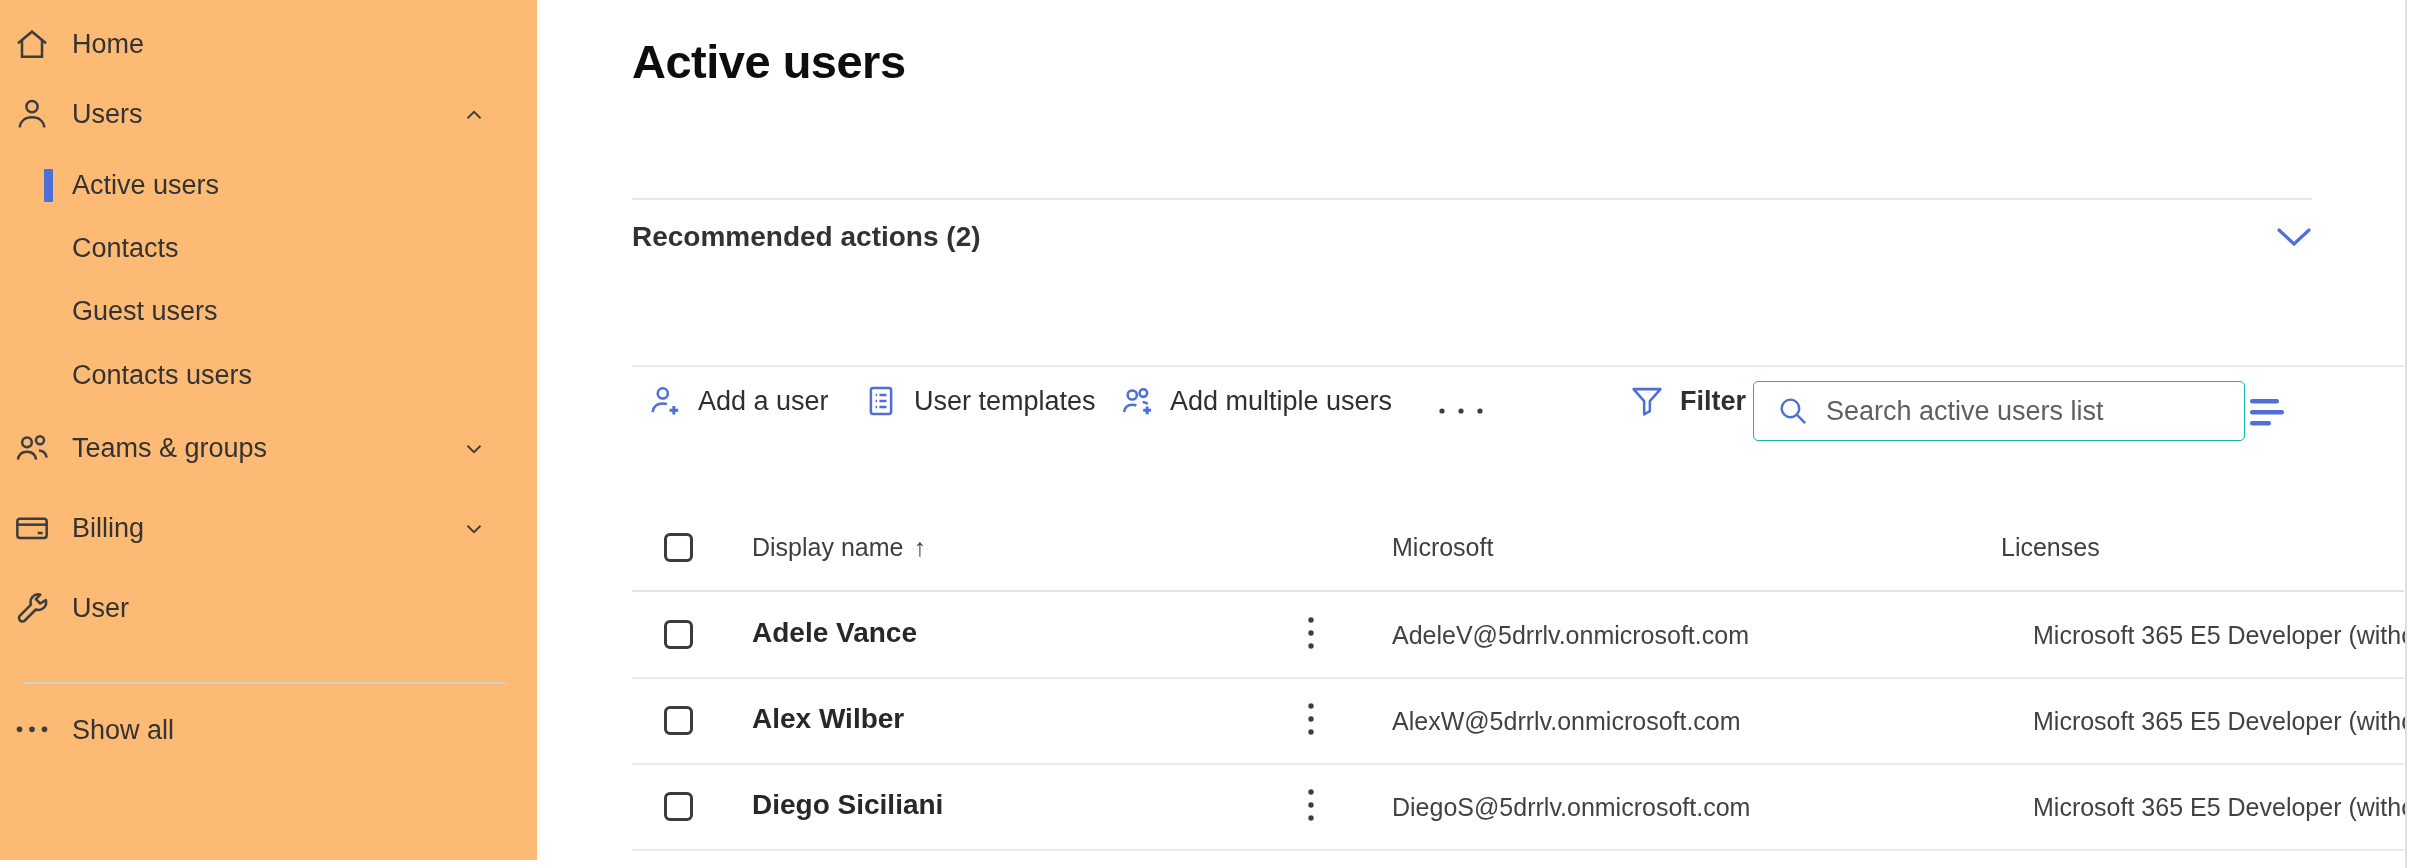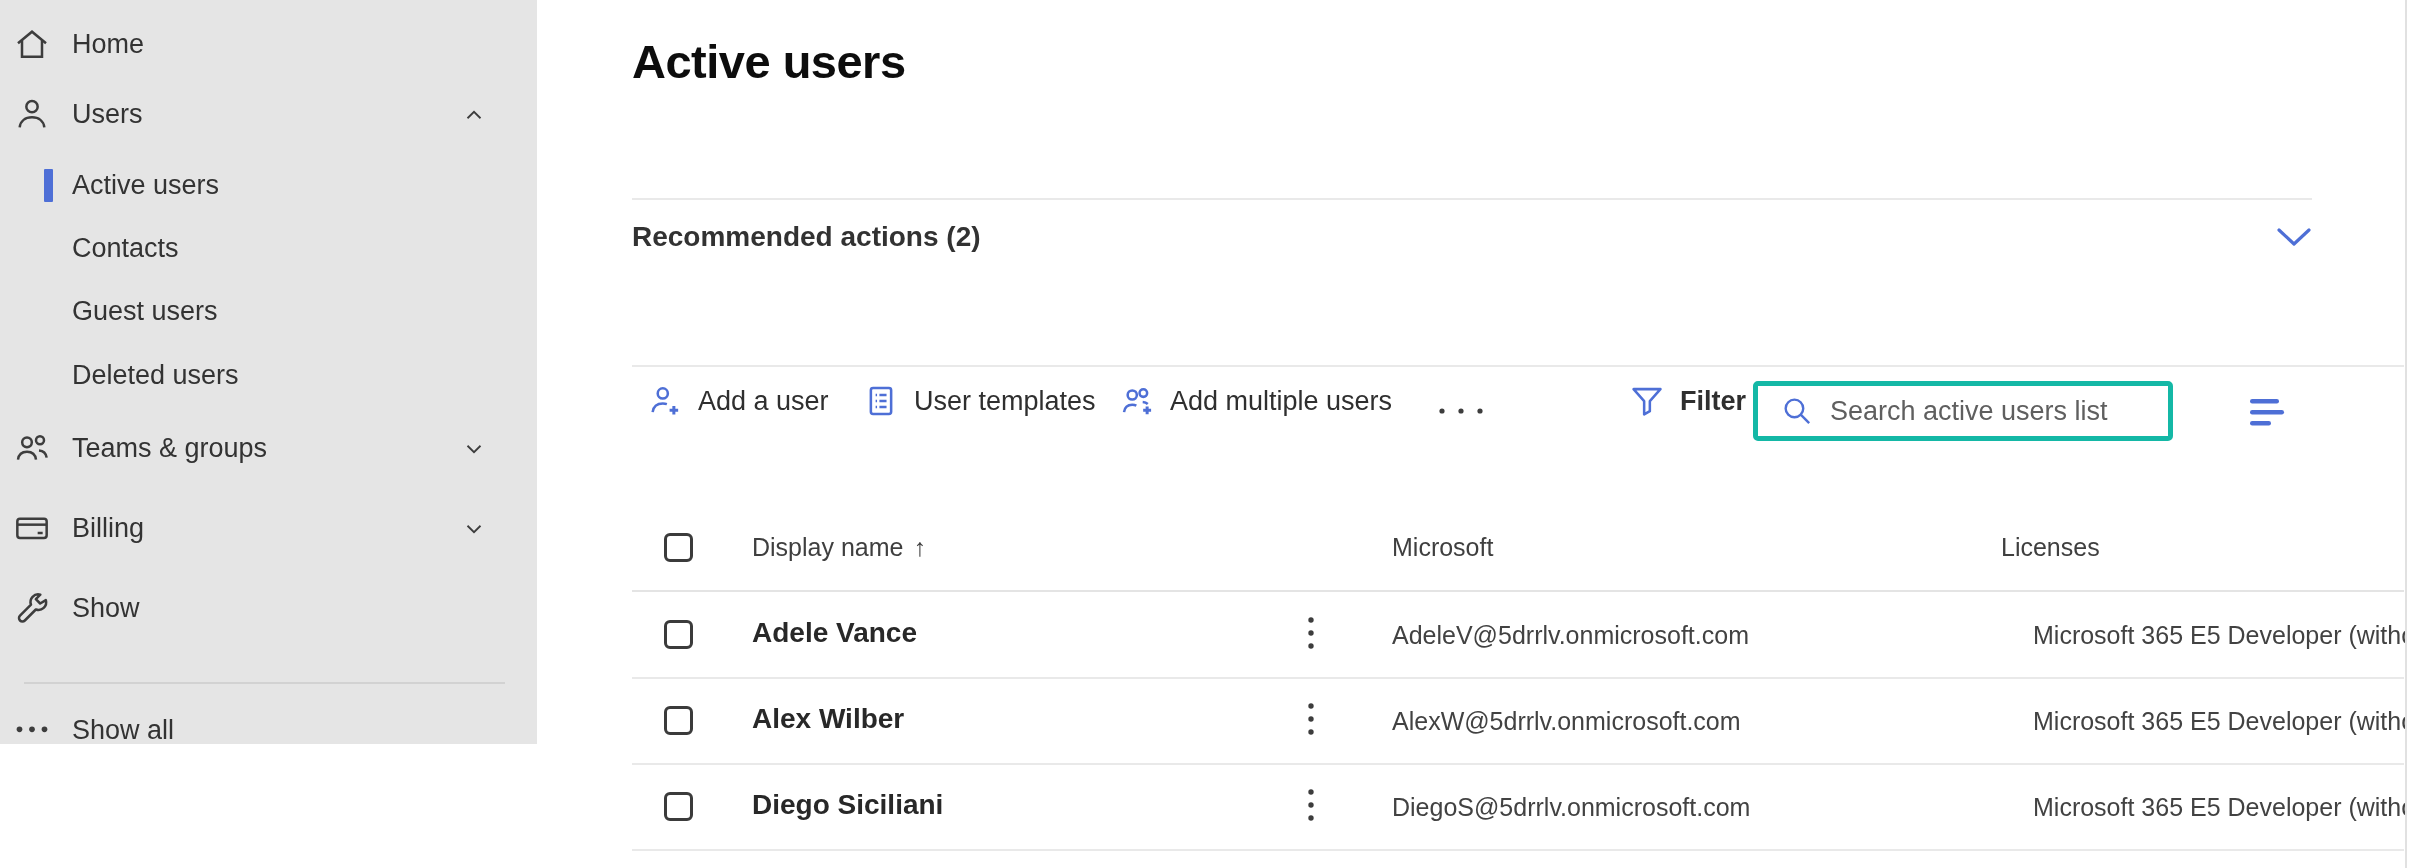--- a/index.html
+++ b/index.html
@@ -1,20 +1,20 @@
 <!DOCTYPE html>
 <html><head>
 <meta charset="utf-8">
 <style>
   * { margin:0; padding:0; box-sizing:border-box; }
   html,body { width:2412px; height:868px; background:#fff; font-family:"Liberation Sans", sans-serif; overflow:hidden; }
   .screen { position:relative; width:2412px; height:868px; background:#ffffff; }
 
   
-  .sidebar { position:absolute; left:0; top:0; width:537px; height:744px; background:#e5e5e5; }
+  .sidebar { position:absolute; left:0; top:0; width:537px; height:860px; background:#fdba74; }
   .nav-item { position:absolute; left:0; width:537px; height:56px; cursor:pointer; }
   .nav-item .nav-icon { position:absolute; left:12px; top:8px; width:40px; height:40px; color:#3d3d3d; }
   .nav-item .nav-label { position:absolute; left:72px; top:50%; transform:translateY(-50%);
       font-size:27px; color:#333333; white-space:nowrap; }
   .nav-item .nav-chevron { position:absolute; right:50px; top:16px; width:26px; height:26px; color:#3d3d3d; }
   .accent-bar { position:absolute; left:44px; top:12px; width:9px; height:33px; background:#4e6fd6; border-radius:1px; }
   .sidebar-divider { position:absolute; left:24px; width:481px; height:2px; background:#d2d2d2; }
 
   
   .main { position:absolute; left:537px; top:0; width:1875px; height:868px; background:#fff; }
@@ -35,22 +35,22 @@
   .tb-item { position:absolute; top:380px; height:42px; display:flex; align-items:center; gap:14px; cursor:pointer; color:#2f2f2f; }
   .tb-item .tb-icon { width:38px; height:38px; color:#4e6fd6; flex:0 0 auto; }
   .tb-item .tb-label { font-size:27px; color:#2f2f2f; white-space:nowrap; }
   .tb-add-user { left:109px; }
   .tb-templates { left:325px; }
   .tb-add-multiple { left:581px; }
   .tb-more { left:898px; top:404px; width:52px; height:14px; color:#3d3d3d; cursor:pointer; position:absolute; }
   .tb-filter { left:1091px; }
   .tb-filter .tb-label { font-weight:700; }
 
-  .search-box { position:absolute; left:1216px; top:381px; width:420px; height:60px; background:#fff;
-      border:5px solid #14b8a6; border-radius:5px; display:flex; align-items:center; }
+  .search-box { position:absolute; left:1216px; top:381px; width:492px; height:60px; background:#fff;
+      border:1px solid #14b8a6; border-radius:5px; display:flex; align-items:center; }
   .search-box .mag { width:34px; height:34px; margin-left:22px; color:#4e6fd6; flex:0 0 auto; }
   .search-box input { border:none; outline:none; background:transparent; margin-left:16px; width:380px;
       font-size:27px; color:#333; font-family:"Liberation Sans", sans-serif; }
   .search-box input::placeholder { color:#5f5f5f; opacity:1; }
   .sort-btn { position:absolute; left:1713px; top:397px; width:40px; height:34px; color:#4e6fd6; cursor:pointer; }
 
   
   .checkbox { position:absolute; left:127px; width:29px; height:29px; border:3px solid #3b3b3b; border-radius:6px; background:#fff; cursor:pointer; }
   .th { position:absolute; font-size:25px; color:#3f3f3f; white-space:nowrap; }
   .th-display { left:215px; top:533px; cursor:pointer; }
@@ -104,21 +104,21 @@
 
     <div class="nav-item" style="top:220px;">
       <span class="nav-label">Contacts</span>
     </div>
 
     <div class="nav-item" style="top:283px;">
       <span class="nav-label">Guest users</span>
     </div>
 
     <div class="nav-item" style="top:347px;">
-      <span class="nav-label">Deleted users</span>
+      <span class="nav-label">Contacts users</span>
     </div>
 
     <div class="nav-item" style="top:500px;">
       <span class="nav-icon">
         <svg viewBox="0 0 24 24" fill="none" stroke="currentColor" stroke-width="1.5">
             <rect x="3.2" y="6.4" width="17.6" height="11.6" rx="1.6"></rect>
             <path d="M3.2 10h17.6"></path>
             <path d="M15.4 15h3"></path>
           </svg>
       </span>
@@ -146,21 +146,21 @@
           </svg>
       </span>
     </div>
 
     <div class="nav-item" style="top:580px;">
       <span class="nav-icon">
         <svg viewBox="0 0 24 24" fill="none" stroke="currentColor" stroke-width="1.5" stroke-linecap="round" stroke-linejoin="round">
             <path d="M20.3 7.3a4.6 4.6 0 0 1-6 5.6l-6.6 6.6a2 2 0 0 1-2.9-2.9l6.6-6.6a4.6 4.6 0 0 1 5.6-6l-2.7 2.7 2.6 2.6 3.4-2z"></path>
           </svg>
       </span>
-      <span class="nav-label">Show</span>
+      <span class="nav-label">User</span>
     </div>
 
     <div class="sidebar-divider" style="top:682px;"></div>
 
     <div class="nav-item" style="top:702px;">
       <span class="nav-icon" style="top:14px;">
         <svg viewBox="0 0 24 24" fill="currentColor">
             <circle cx="4.5" cy="8" r="1.7"></circle>
             <circle cx="12" cy="8" r="1.7"></circle>
             <circle cx="19.5" cy="8" r="1.7"></circle>

